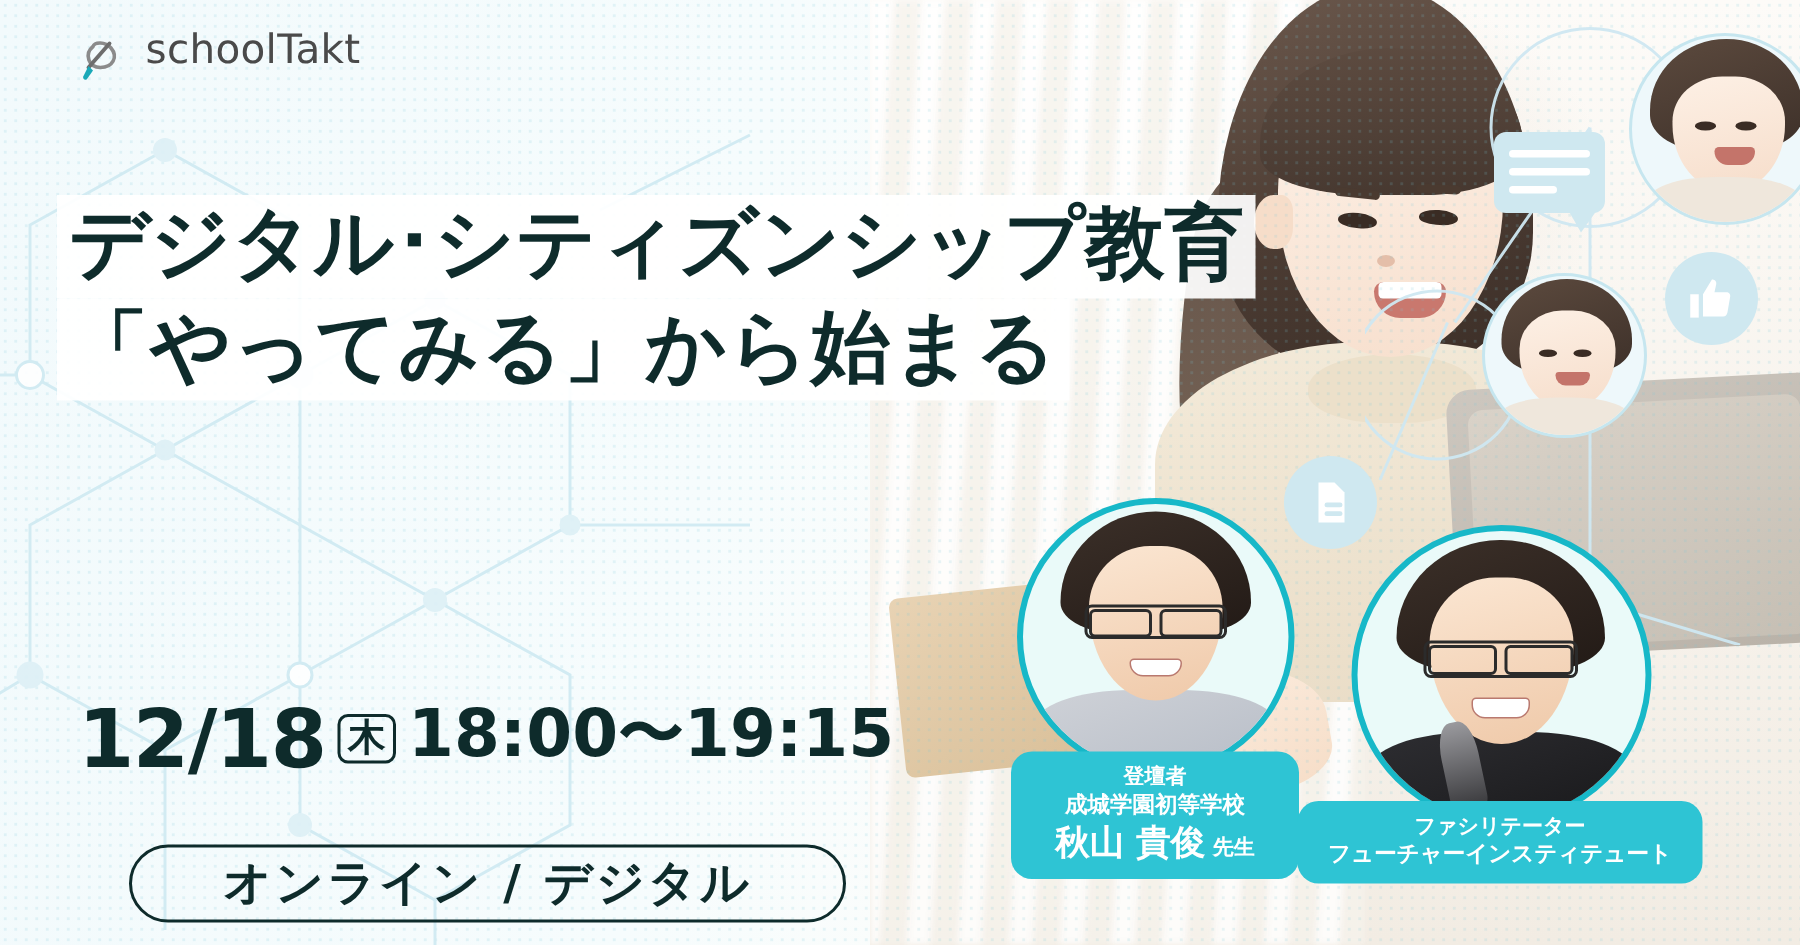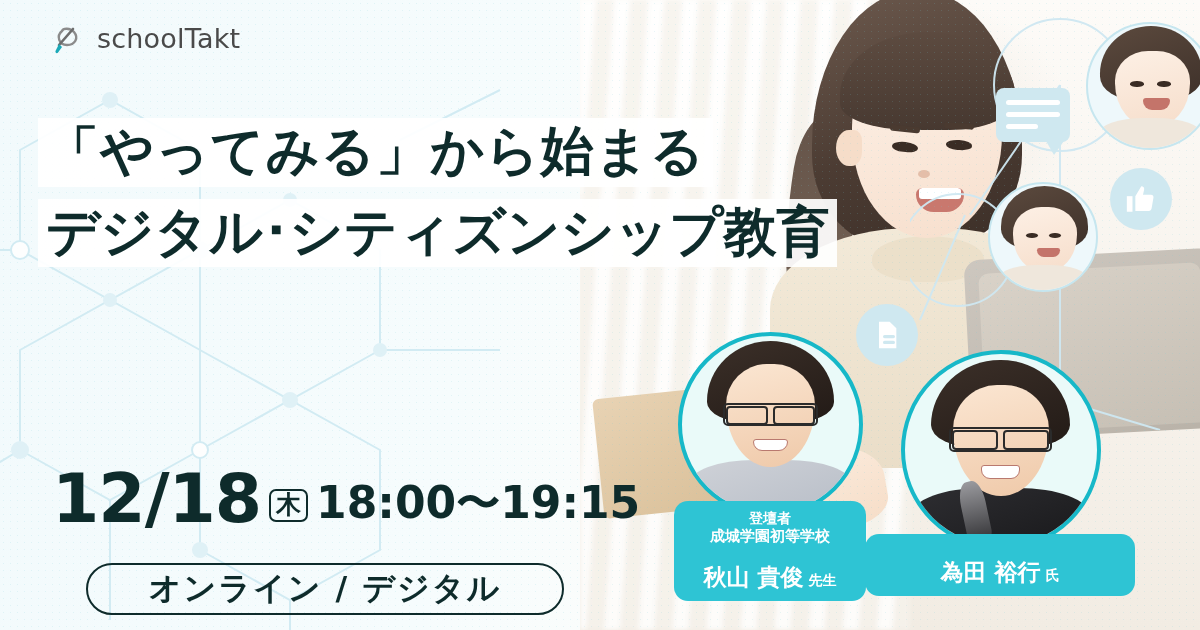--- a/index.html
+++ b/index.html
@@ -99,32 +99,32 @@
   .chat-bub { width:74px; height:54px; background:#cfe8f0; border-radius:8px; position:relative; }
   .chat-bub:after{ content:""; position:absolute; left:50px; bottom:-13px; width:0; height:0;
       border-left:8px solid transparent; border-right:10px solid transparent; border-top:14px solid #cfe8f0;}
   .chat-bub i { position:absolute; left:10px; background:#fff; height:5px; border-radius:3px; display:block;}
   .chat-bub i:nth-child(1){ top:12px; width:54px;}
   .chat-bub i:nth-child(2){ top:24px; width:54px;}
   .chat-bub i:nth-child(3){ top:36px; width:32px;}
   .circ-ic { border-radius:50%; background:#cfe8f0; display:flex; align-items:center; justify-content:center;}
 
   
-  .logo { position:absolute; left:48px; top:18px; display:flex; align-items:center; gap:9px;}
+  .logo { position:absolute; left:48px; top:18px; display:flex; align-items:flex-start; gap:9px;}
   .logo-text { font-size:27px; color:#4a4a4a; letter-spacing:.2px; font-weight:400;}
 
   .headline { position:absolute; left:38px; top:118px; }
   .h-line { display:inline-block; background:rgba(255,255,255,.93);
      color:#0e2b2b; font-weight:700; line-height:1.18; padding:2px 8px 4px; white-space:nowrap;}
   .h1 { font-size:53px; letter-spacing:1px; }
   .h2 { font-size:53px; letter-spacing:0px; margin-top:12px;}
   .h3 { font-size:40px; letter-spacing:1px; margin-top:20px; margin-left:18px;}
 
   .datebar { position:absolute; left:52px; top:468px; display:flex; align-items:flex-end; gap:8px;}
-  .big-date { font-size:68px; font-weight:700; color:#0e2b2b; line-height:.92; letter-spacing:-1px;}
+  .big-date { font-size:54px; font-weight:700; color:#0e2b2b; line-height:.92; letter-spacing:-1px;}
   .dow { border:2.5px solid #0e2b2b; border-radius:7px; color:#0e2b2b; font-size:25px;
      font-weight:600; padding:1px 5px 3px; line-height:1; margin-bottom:9px;}
   .time { font-size:44px; font-weight:700; color:#0e2b2b; line-height:1; margin-bottom:6px; letter-spacing:0px;}
 
   .pill { position:absolute; left:86px; top:563px; width:478px; height:52px;
      border:2.5px solid #0e2b2b; border-radius:26px; display:flex; align-items:center;
      justify-content:center; color:#0e2b2b; font-size:32px; font-weight:700; letter-spacing:2px;}
 
   
   .spk { position:absolute; width:205px; }
@@ -132,21 +132,21 @@
   .spk.two { left:898px; top:350px; }
   .spk .pic { width:185px; height:185px; border-radius:50%; border:4px solid #17b8c8;
      overflow:hidden; position:relative; margin:0 auto; background:#eafaf9;}
   .spk.two .pic{ width:200px; height:200px; }
   .spk .tag { margin-top:-16px; background:#2ec4d4; border-radius:14px;
      padding:8px 6px 9px; color:#fff; text-align:center; position:relative;}
   .spk.one .tag{ width:192px; margin-left:6px;}
   .spk.two .tag{ width:270px; margin-left:-33px;}
   .tag .role { font-size:14px; font-weight:700; line-height:1.32; }
   .tag .org  { font-size:15px; font-weight:700; line-height:1.32; }
-  .tag .nm   { font-size:23px; font-weight:700; line-height:1.25; margin-top:16px;}
+  .tag .nm   { font-size:23px; font-weight:700; line-height:1.25; margin-top:1px;}
   .tag .nm small { font-size:14px; font-weight:700; margin-left:5px;}
 
   
   .pf { position:absolute; inset:0; }
   .pf .p-hair{ position:absolute; left:14%; top:3%; width:72%; height:46%;
      background:linear-gradient(160deg,#3c3029,#221a16); border-radius:50% 50% 34% 34%/74% 74% 26% 26%;}
   .pf .p-face{ position:absolute; left:25%; top:16%; width:50%; height:58%;
      background:linear-gradient(165deg,#fbe6d2,#efc9a9); border-radius:46% 46% 50% 50%/40% 40% 60% 60%;}
   .pf .p-glass{ position:absolute; left:23%; top:38%; width:54%; height:13%;
      border:2.4px solid #2b2b2b; border-radius:5px; }
@@ -266,22 +266,22 @@
   <div class="logo">
     <svg width="40" height="40" viewBox="0 0 40 40">
       <path d="M14 13 C8 18, 11 27, 19 27 C27 27, 31 20, 26 14 C22 9.5, 15 10, 14 13 Z" fill="none" stroke="#8b8b8b" stroke-width="2.4"></path>
       <line x1="25" y1="11" x2="11" y2="27" stroke="#6d6d6d" stroke-width="2.6" stroke-linecap="round"></line>
       <path d="M11 26 L7.5 33 C7 34.6 8.6 35.8 9.9 34.8 L14 29 Z" fill="#1aa9b8"></path>
     </svg>
     <span class="logo-text">schoolTakt</span>
   </div>
 
   <div class="headline">
+    <div><span class="h-line h2">デジタル･シティズンシップ教育</span></div>
     <div><span class="h-line h1">「やってみる」から始まる</span></div>
-    <div><span class="h-line h2">デジタル･シティズンシップ教育</span></div>
   </div>
 
   <div class="datebar">
     <span class="big-date">12/18</span>
     <span class="dow">木</span>
     <span class="time">18:00〜19:15</span>
   </div>
 
   <div class="pill">オンライン / デジタル</div>
 
@@ -307,17 +307,18 @@
       <div class="pf b">
         <div class="p-torso"></div>
           <div class="p-hair"></div>
           <div class="p-face"></div>
         <div class="p-glass"></div>
           <div class="p-mouth"></div>
           <div class="p-mic"></div>
       </div>
     </div>
     <div class="tag">
-      <div class="nm"><span>為田 裕行</span><small>氏</small></div>
+      <div class="role">ファシリテーター</div>
+      <div class="org">フューチャーインスティテュート</div>
     </div>
   </div>
 
 </div>
 
 </body></html>

